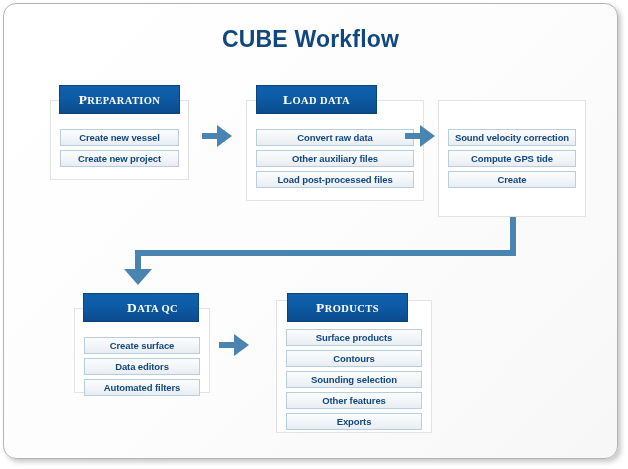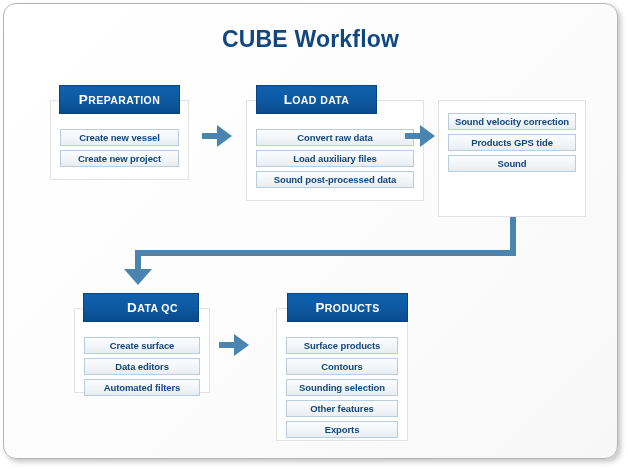--- a/index.html
+++ b/index.html
@@ -68,20 +68,21 @@
     justify-content: center;
     white-space: nowrap;
     overflow: hidden;
   }
   .card-header .cap-text {
     font-size: 10.5px;
     font-weight: bold;
     text-transform: uppercase;
     letter-spacing: 0.4px;
     font-variant: small-caps;
+    font-family: Liberation Serif, serif;
   }
   
   .card-header .cap-text::first-letter {
     font-size: 13.5px;
   }
 
   .card-body {
     position: absolute;
     left: 0;
     right: 0;
@@ -172,38 +173,38 @@
     </div>
 
     <div class="arrow-right" style="left:198px; top:121px;">
       <div class="shaft"></div>
       <div class="head"></div>
     </div>
 
     <div class="card" style="left:242px; top:96px; width:178px; height:101px;">
       <div class="card-body" style="top:26px;">
         <div class="item">Convert raw data</div>
-        <div class="item">Load auxiliary files</div>
-        <div class="item">Sound post-processed data</div>
+        <div class="item">Other auxiliary files</div>
+        <div class="item">Load post-processed files</div>
       </div>
     </div>
     <div class="card-header" style="left:252px; top:81px; width:121px; height:29px;">
       <span class="cap-text">Load Data</span>
     </div>
 
     <div class="arrow-right" style="left:401px; top:121px;">
       <div class="shaft"></div>
       <div class="head"></div>
     </div>
 
     <div class="card" style="left:434px; top:96px; width:148px; height:117px;">
-      <div class="card-body" style="top:10px;">
+      <div class="card-body" style="top:26px;">
         <div class="item">Sound velocity correction</div>
-        <div class="item">Products GPS tide</div>
-        <div class="item">Sound</div>
+        <div class="item">Compute GPS tide</div>
+        <div class="item">Create</div>
       </div>
     </div>
 
     <div>
       <div class="elbow-v-right" style="left:506px; top:213px; width:6px; height:39px;"></div>
       <div class="elbow-h" style="left:131px; top:246px; width:381px; height:6px;"></div>
       <div class="elbow-v-left" style="left:131px; top:246px; width:6px; height:22px;"></div>
       <div class="elbow-head" style="left:120px; top:265px;"></div>
     </div>
 
@@ -216,21 +217,21 @@
     </div>
     <div class="card-header" style="left:79px; top:289px; width:116px; height:29px;padding-left:23px;">
       <span class="cap-text">Data QC</span>
     </div>
 
     <div class="arrow-right" style="left:215px; top:330px;">
       <div class="shaft"></div>
       <div class="head"></div>
     </div>
 
-    <div class="card" style="left:272px; top:304px; width:132px; height:133px;">
+    <div class="card" style="left:272px; top:296px; width:156px; height:133px;">
       <div class="card-body" style="top:26px;">
         <div class="item">Surface products</div>
         <div class="item">Contours</div>
         <div class="item">Sounding selection</div>
         <div class="item">Other features</div>
         <div class="item">Exports</div>
       </div>
     </div>
     <div class="card-header" style="left:283px; top:289px; width:121px; height:29px;">
       <span class="cap-text">Products</span>

